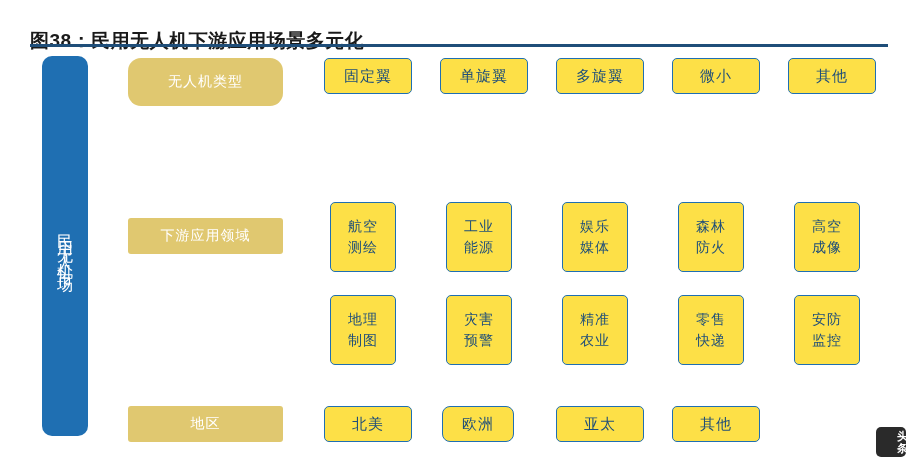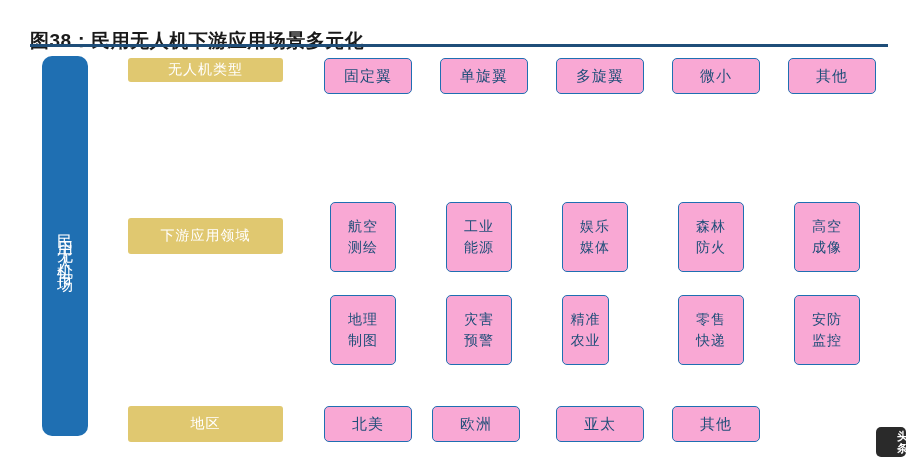--- a/index.html
+++ b/index.html
@@ -70,36 +70,36 @@
     background: #e0c870;
     color: #ffffff;
     font-size: 14px;
     display: flex;
     align-items: center;
     justify-content: center;
     border-radius: 3px;
     letter-spacing: 1px;
     white-space: nowrap;
   }
-  #cat-type   { left: 128px; top: 58px;  width: 155px; height: 24px; }
+  #cat-type   { left: 128px; top: 58px;  width: 155px; height: 48px; border-radius: 13px; }
   #cat-app    { left: 128px; top: 218px; width: 155px; height: 36px; }
   #cat-region { left: 128px; top: 406px; width: 155px; height: 36px; }
 
   
   .node {
     position: absolute;
     border: 1.5px solid #1f6fb2;
     border-radius: 5px;
     color: #1f4e79;
     font-size: 15px;
     display: flex;
     align-items: center;
     justify-content: center;
     text-align: center;
-    background: #f9a8d4;
+    background: #fde047;
     line-height: 20px;
     letter-spacing: 1px;
   }
   .node.one-line { font-size: 15px; }
   .node.two-line { font-size: 14px; line-height: 21px; }
   .node .l { display: block; }
 
   
   .row1 { top: 58px; height: 36px; }
   #n-fixed   { left: 324px; width: 88px; }
@@ -113,28 +113,28 @@
   #n-aero   { left: 330px; width: 66px; }
   #n-ind    { left: 446px; width: 66px; }
   #n-ent    { left: 562px; width: 66px; }
   #n-forest { left: 678px; width: 66px; }
   #n-high   { left: 794px; width: 66px; }
 
   
   .row3 { top: 295px; height: 70px; }
   #n-geo    { left: 330px; width: 66px; }
   #n-dis    { left: 446px; width: 66px; }
-  #n-agri   { left: 562px; width: 47px; }
+  #n-agri   { left: 562px; width: 66px; }
   #n-retail { left: 678px; width: 66px; }
   #n-sec    { left: 794px; width: 66px; }
 
   
   .row4 { top: 406px; height: 36px; }
   #n-na     { left: 324px; width: 88px; }
-  #n-eu     { left: 432px; width: 88px; }
+  #n-eu     { left: 442px; width: 72px; border-radius: 8px; }
   #n-apac   { left: 556px; width: 88px; }
   #n-other2 { left: 672px; width: 88px; }
 
   
   #watermark {
     position: absolute;
     right: 14px;
     bottom: 10px;
     display: flex;
     align-items: center;

